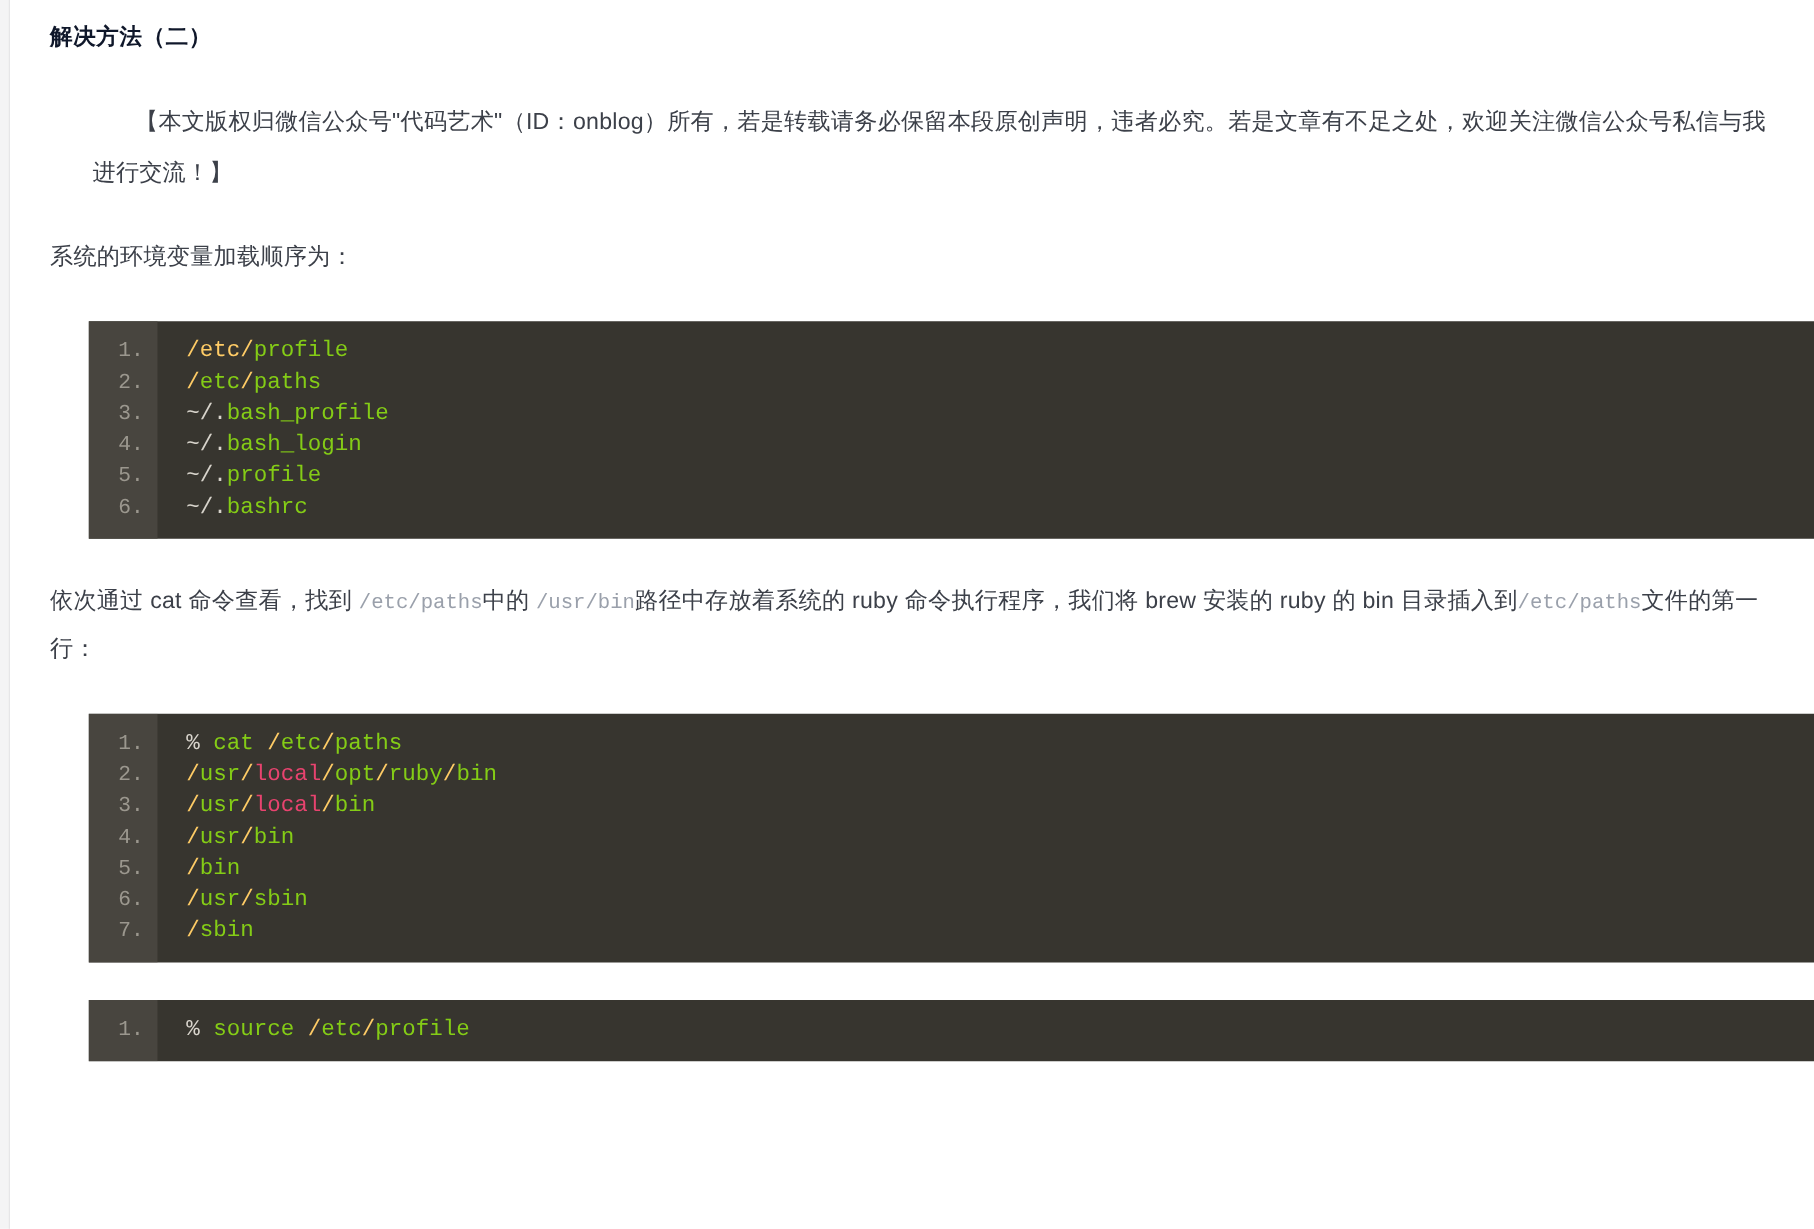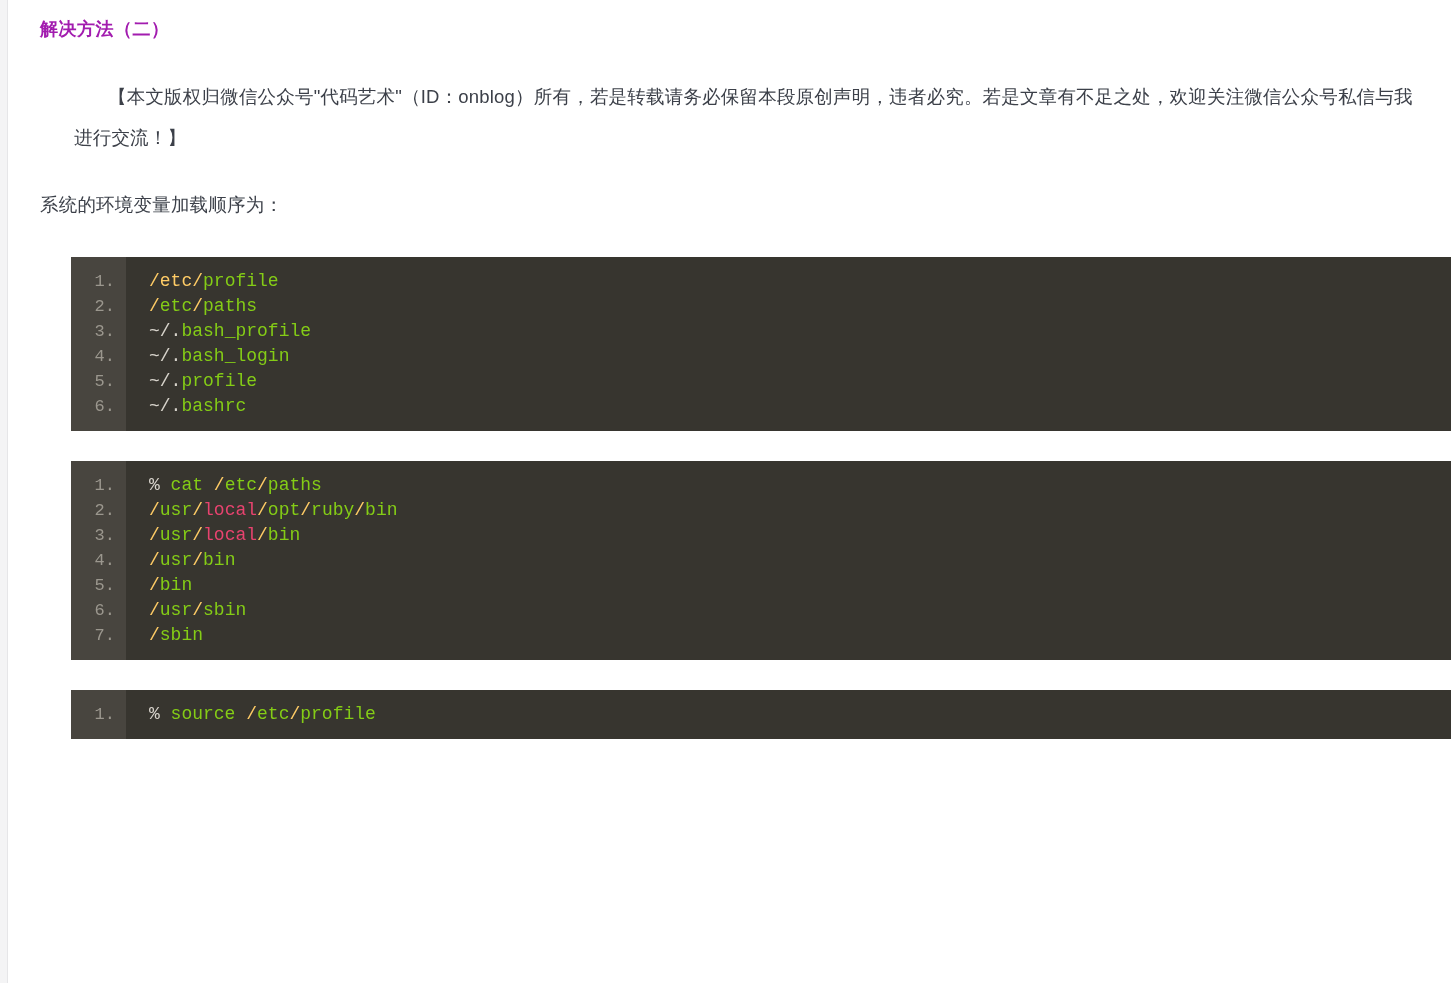--- a/index.html
+++ b/index.html
@@ -37,21 +37,21 @@
     box-sizing: border-box;
   }
 
   .inner {
     padding: 16px 8px 0 31px;
   }
 
   h3.section-title {
     font-size: 18px;
     font-weight: bold;
-    color: #a21caf;
+    color: #0f172a;
     margin: 0 0 34px 0;
     letter-spacing: 0.5px;
     line-height: 1.5;
   }
 
   p.para {
     font-size: 18.5px;
     color: #3c4049;
     line-height: 2.1;
     margin: 0 0 32px 0;
@@ -147,20 +147,23 @@
       <div class="code-lines">
           <div class="code-line"><span class="ln">1.</span><span class="code-content"><span class="t-path">/</span><span class="t-path">etc</span><span class="t-path">/</span><span class="t-ident">profile</span></span></div>
           <div class="code-line"><span class="ln">2.</span><span class="code-content"><span class="t-path">/</span><span class="t-ident">etc</span><span class="t-path">/</span><span class="t-ident">paths</span></span></div>
           <div class="code-line"><span class="ln">3.</span><span class="code-content"><span class="t-plain">~/</span><span class="t-plain">.</span><span class="t-ident">bash_profile</span></span></div>
           <div class="code-line"><span class="ln">4.</span><span class="code-content"><span class="t-plain">~/</span><span class="t-plain">.</span><span class="t-ident">bash_login</span></span></div>
           <div class="code-line"><span class="ln">5.</span><span class="code-content"><span class="t-plain">~/</span><span class="t-plain">.</span><span class="t-ident">profile</span></span></div>
           <div class="code-line"><span class="ln">6.</span><span class="code-content"><span class="t-plain">~/</span><span class="t-plain">.</span><span class="t-ident">bashrc</span></span></div>
         </div>
     </div>
 
+    <p class="para">
+      <span>依次通过 cat 命令查看，找到 </span><code class="inline">/etc/paths</code><span>中的 </span><code class="inline">/usr/bin</code><span>路径中存放着系统的 ruby 命令执行程序，我们将 brew 安装的 ruby 的 bin 目录插入到</span><code class="inline">/etc/paths</code><span>文件的第一行：</span>
+    </p>
 
     <div class="codeblock">
       <div class="gutter-bg"></div>
       <div class="code-lines">
           <div class="code-line"><span class="ln">1.</span><span class="code-content"><span class="t-plain">% </span><span class="t-cmd">cat</span><span class="t-plain"> </span><span class="t-path">/</span><span class="t-ident">etc</span><span class="t-path">/</span><span class="t-ident">paths</span></span></div>
           <div class="code-line"><span class="ln">2.</span><span class="code-content"><span class="t-path">/</span><span class="t-ident">usr</span><span class="t-path">/</span><span class="t-kw">local</span><span class="t-path">/</span><span class="t-ident">opt</span><span class="t-path">/</span><span class="t-ident">ruby</span><span class="t-path">/</span><span class="t-ident">bin</span></span></div>
           <div class="code-line"><span class="ln">3.</span><span class="code-content"><span class="t-path">/</span><span class="t-ident">usr</span><span class="t-path">/</span><span class="t-kw">local</span><span class="t-path">/</span><span class="t-ident">bin</span></span></div>
           <div class="code-line"><span class="ln">4.</span><span class="code-content"><span class="t-path">/</span><span class="t-ident">usr</span><span class="t-path">/</span><span class="t-ident">bin</span></span></div>
           <div class="code-line"><span class="ln">5.</span><span class="code-content"><span class="t-path">/</span><span class="t-ident">bin</span></span></div>
           <div class="code-line"><span class="ln">6.</span><span class="code-content"><span class="t-path">/</span><span class="t-ident">usr</span><span class="t-path">/</span><span class="t-ident">sbin</span></span></div>

